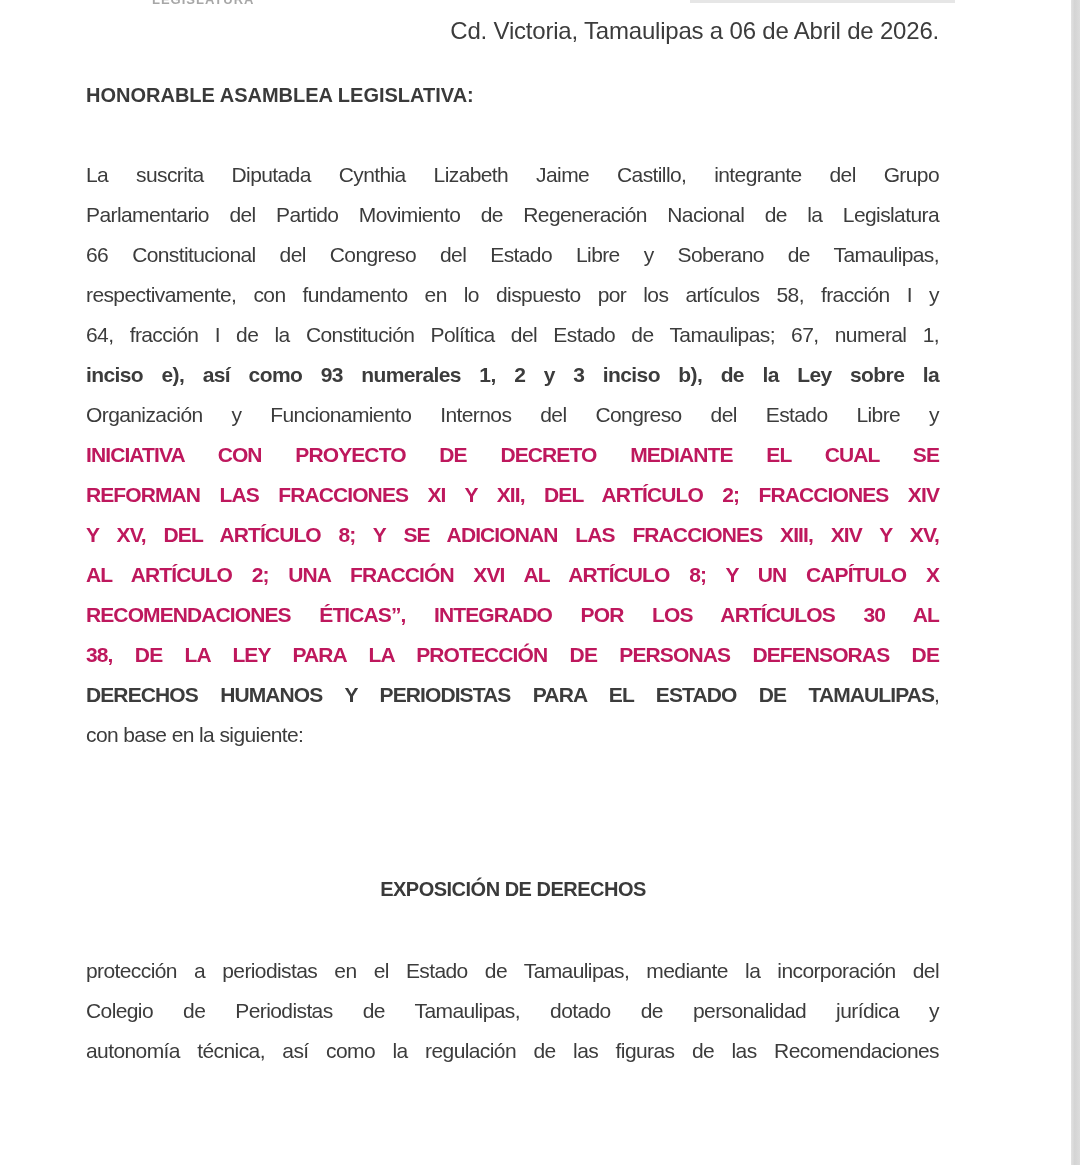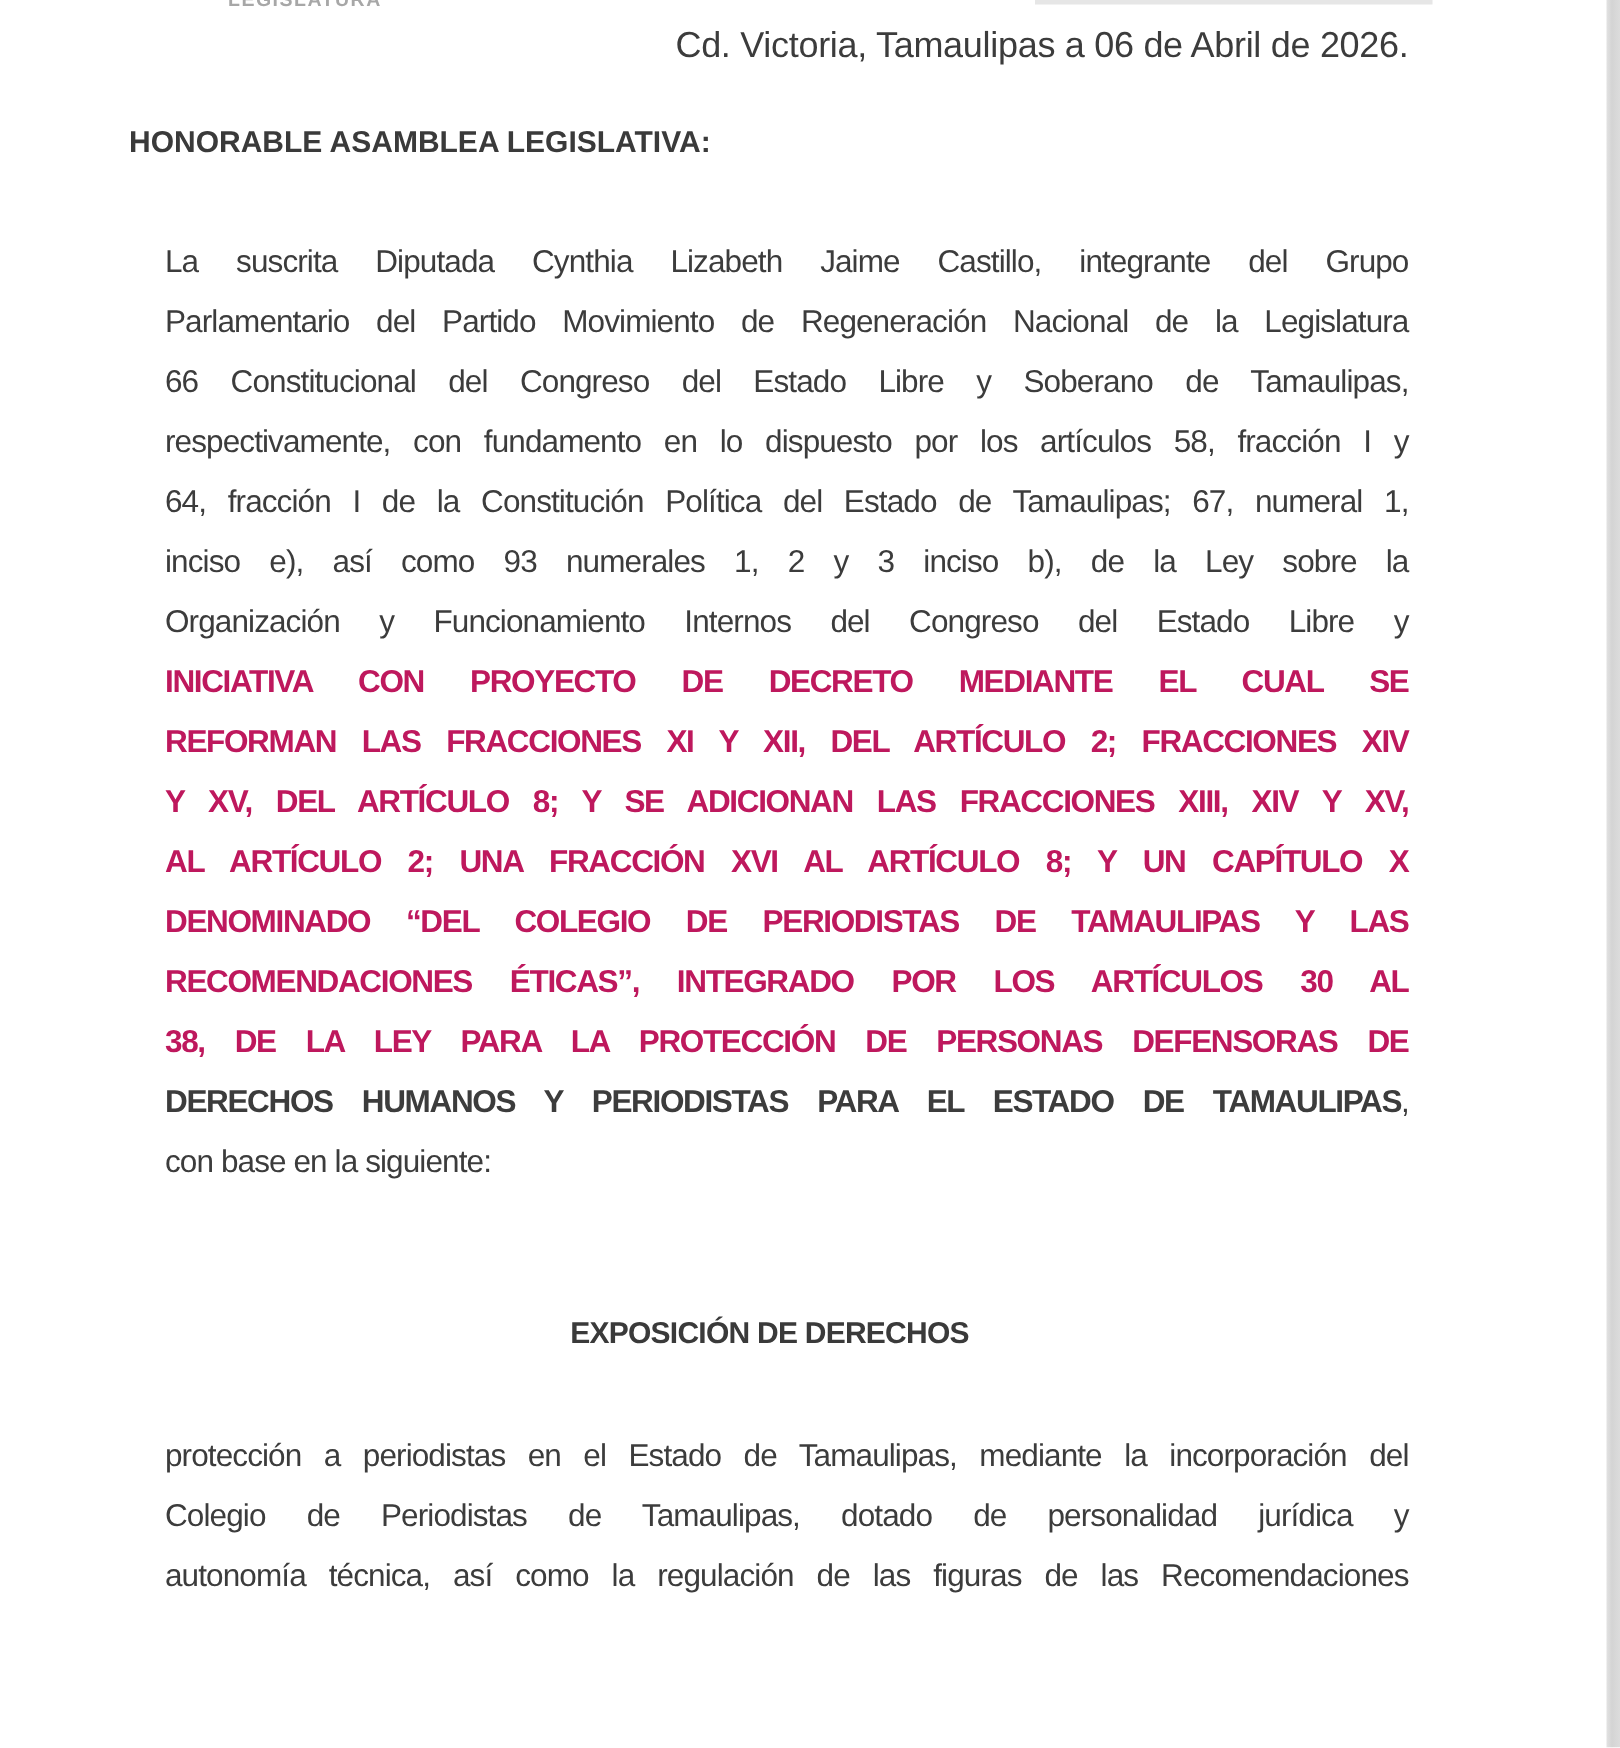--- a/index.html
+++ b/index.html
@@ -65,21 +65,20 @@
   .line {
     display: block;
     height: 40px;
     line-height: 40px;
     font-size: 21px;
     white-space: nowrap;
     text-align: justify;
     text-align-last: justify;
     letter-spacing: -0.6px;
     color: #3c3c3c;
-    margin-left: 24px;
   }
   .line.last {
     text-align-last: left;
   }
   .line.bold {
     font-weight: bold;
     letter-spacing: -0.9px;
     color: #be185d;
   }
   .intro {
@@ -110,27 +109,26 @@
 <div class="date-line">Cd. Victoria, Tamaulipas a 06 de Abril de 2026.</div>
 
 <div class="salutation">HONORABLE ASAMBLEA LEGISLATIVA:</div>
 
 <div class="text-block intro">
   <span class="line" style="display: block;">La suscrita Diputada Cynthia Lizabeth Jaime Castillo, integrante del Grupo</span>
   <span class="line" style="display: block;">Parlamentario del Partido Movimiento de Regeneración Nacional de la Legislatura</span>
   <span class="line" style="display: block;">66 Constitucional del Congreso del Estado Libre y Soberano de Tamaulipas,</span>
   <span class="line" style="display: block;">respectivamente, con fundamento en lo dispuesto por los artículos 58, fracción I y</span>
   <span class="line" style="display: block;">64, fracción I de la Constitución Política del Estado de Tamaulipas; 67, numeral 1,</span>
-  <span class="line" style="display: block;">inciso e), así como 93 numerales 1, 2 y 3 inciso b), de la Ley sobre la</span>
+  <span class="line" style="display: block; font-weight: bold;">inciso e), así como 93 numerales 1, 2 y 3 inciso b), de la Ley sobre la</span>
   <span class="line" style="display: block;">Organización y Funcionamiento Internos del Congreso del Estado Libre y</span>
   <span class="line bold" style="display: block;">INICIATIVA CON PROYECTO DE DECRETO MEDIANTE EL CUAL SE</span>
   <span class="line bold" style="display: block;">REFORMAN LAS FRACCIONES XI Y XII, DEL ARTÍCULO 2; FRACCIONES XIV</span>
   <span class="line bold" style="display: block;">Y XV, DEL ARTÍCULO 8; Y SE ADICIONAN LAS FRACCIONES XIII, XIV Y XV,</span>
   <span class="line bold" style="display: block;">AL ARTÍCULO 2; UNA FRACCIÓN XVI AL ARTÍCULO 8; Y UN CAPÍTULO X</span>
-  <span class="line bold" style="display: block;">DENOMINADO “DEL COLEGIO DE PERIODISTAS DE TAMAULIPAS Y LAS</span>
   <span class="line bold" style="display: block;">RECOMENDACIONES ÉTICAS”, INTEGRADO POR LOS ARTÍCULOS 30 AL</span>
   <span class="line bold" style="display: block;">38, DE LA LEY PARA LA PROTECCIÓN DE PERSONAS DEFENSORAS DE</span>
   <span class="line" style="letter-spacing: -0.9px; display: block;"><b>DERECHOS HUMANOS Y PERIODISTAS PARA EL ESTADO DE TAMAULIPAS</b><span>,</span></span>
   <span class="line last" style="display: block;">con base en la siguiente:</span>
 </div>
 
 <div class="section-title">EXPOSICIÓN DE DERECHOS</div>
 
 <div class="text-block motivos">
   <span class="line" style="display: block;">protección a periodistas en el Estado de Tamaulipas, mediante la incorporación del</span>

